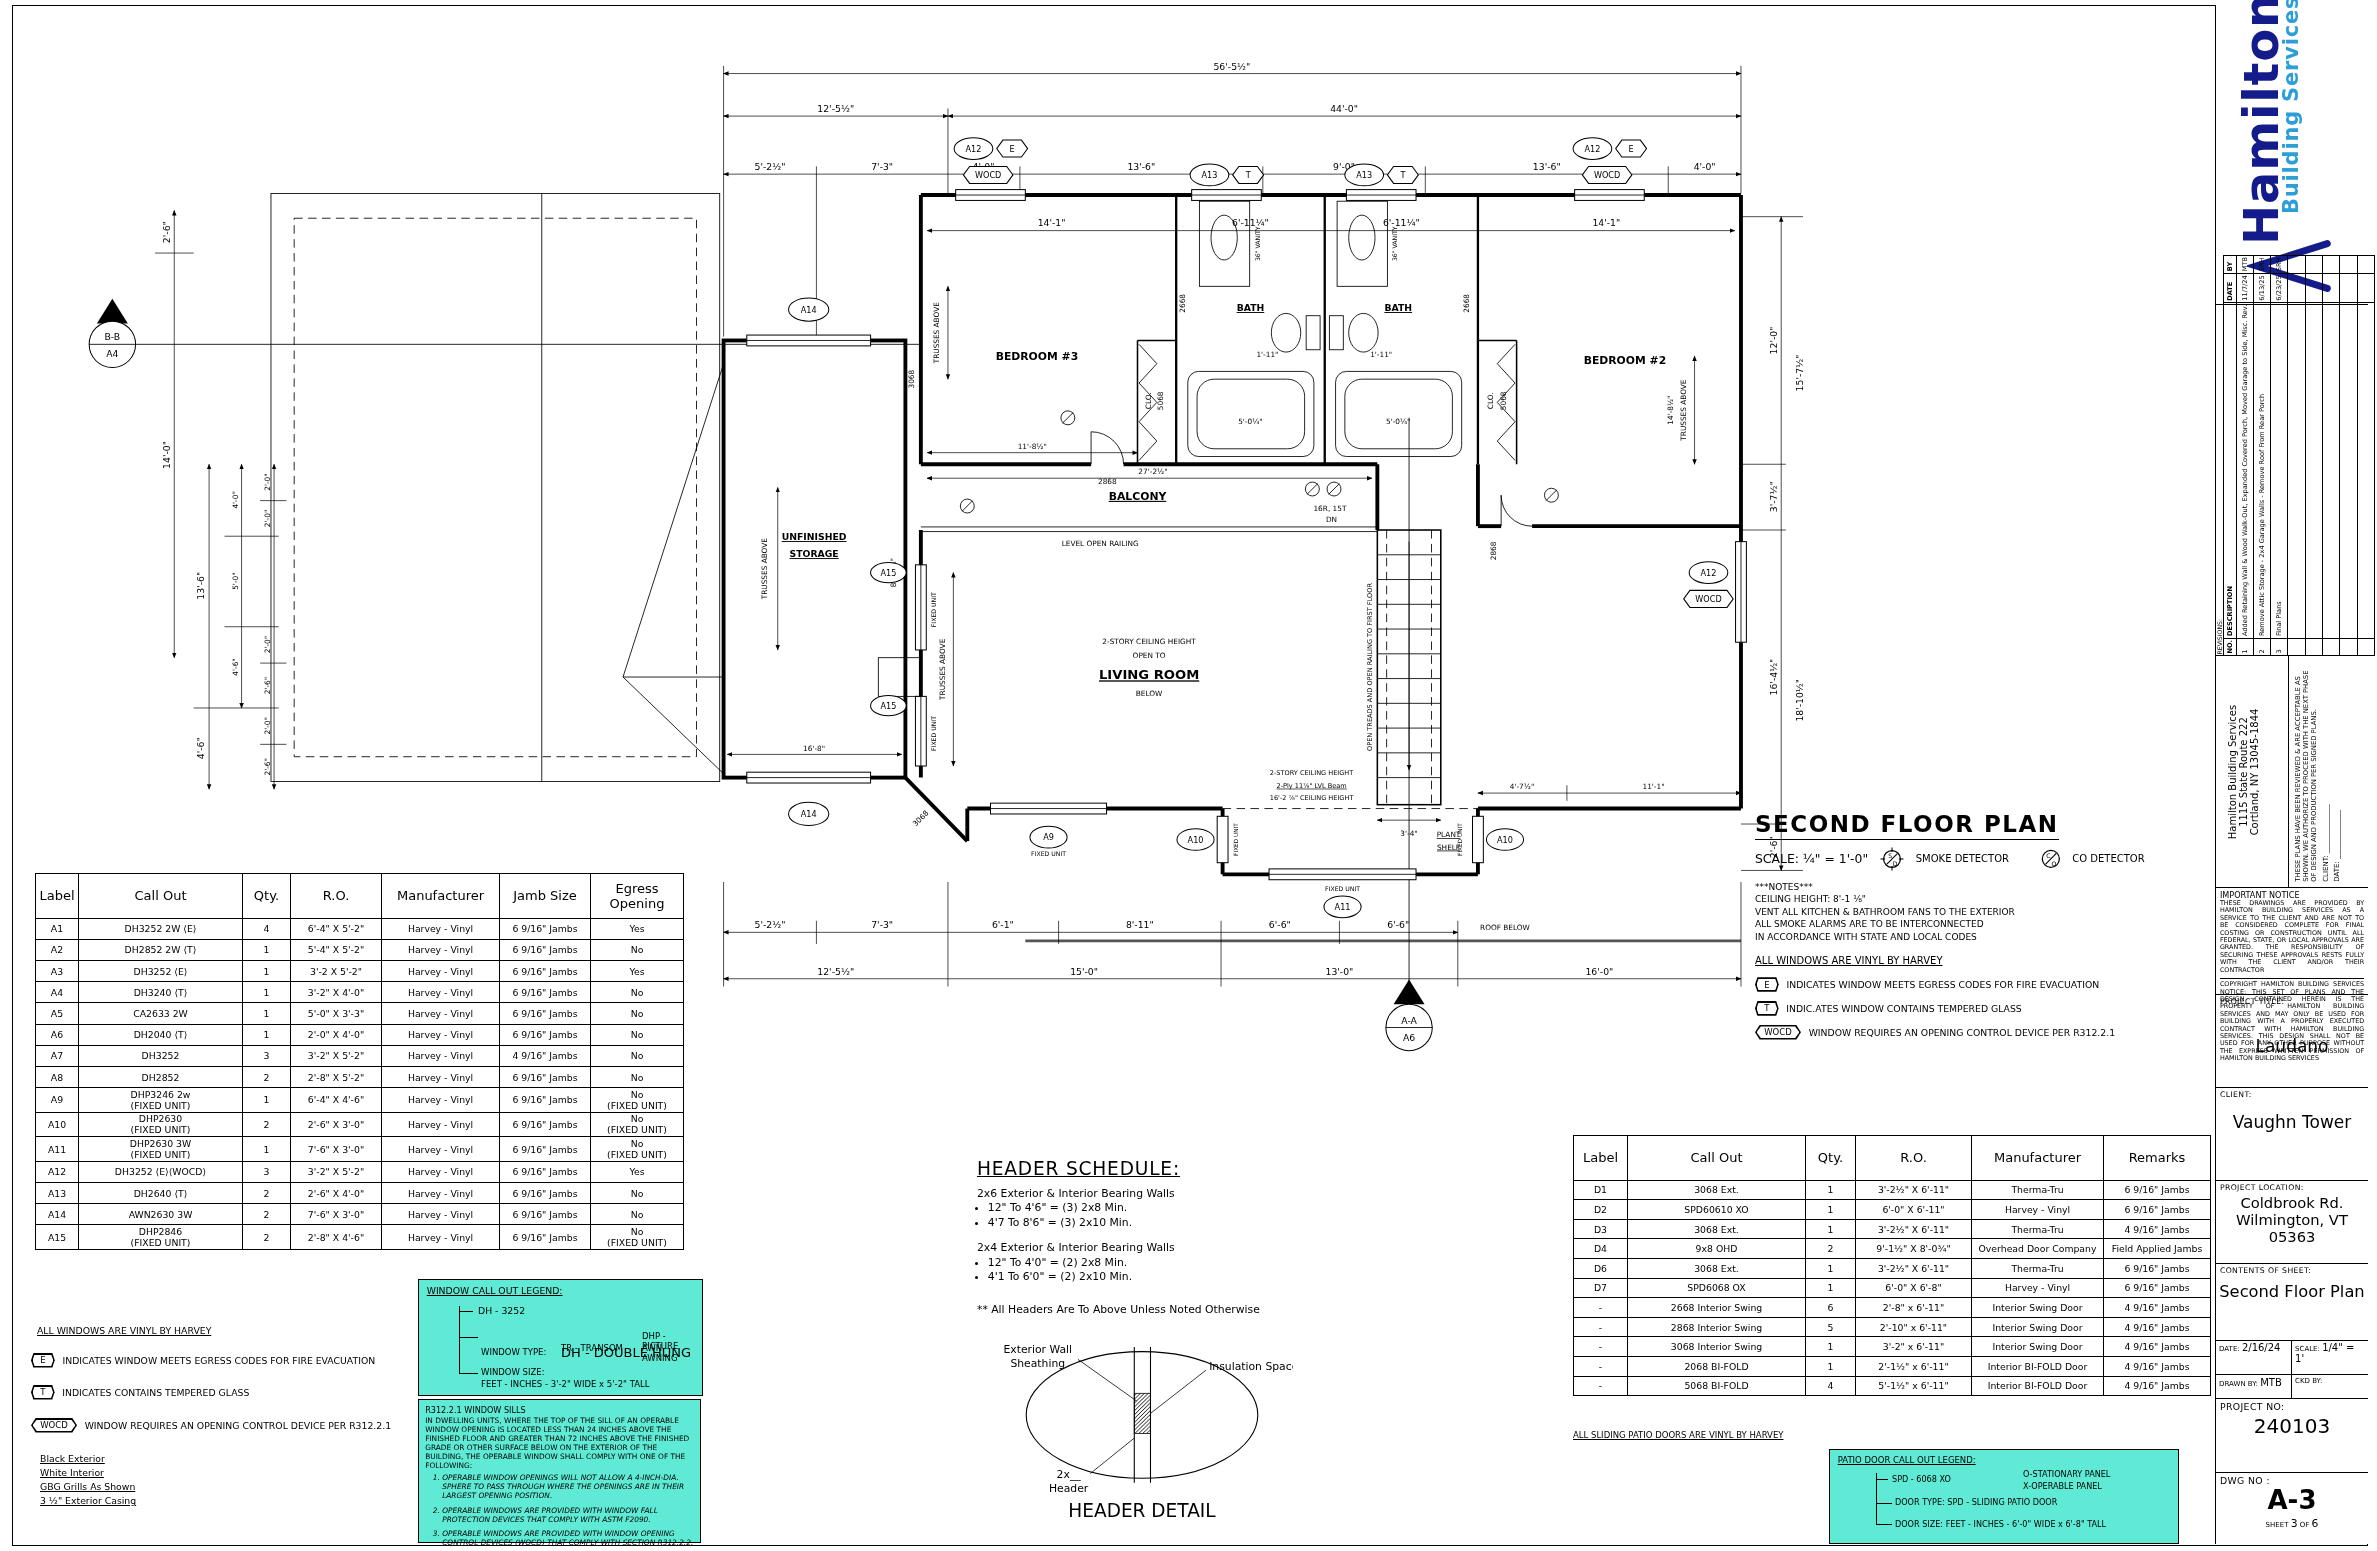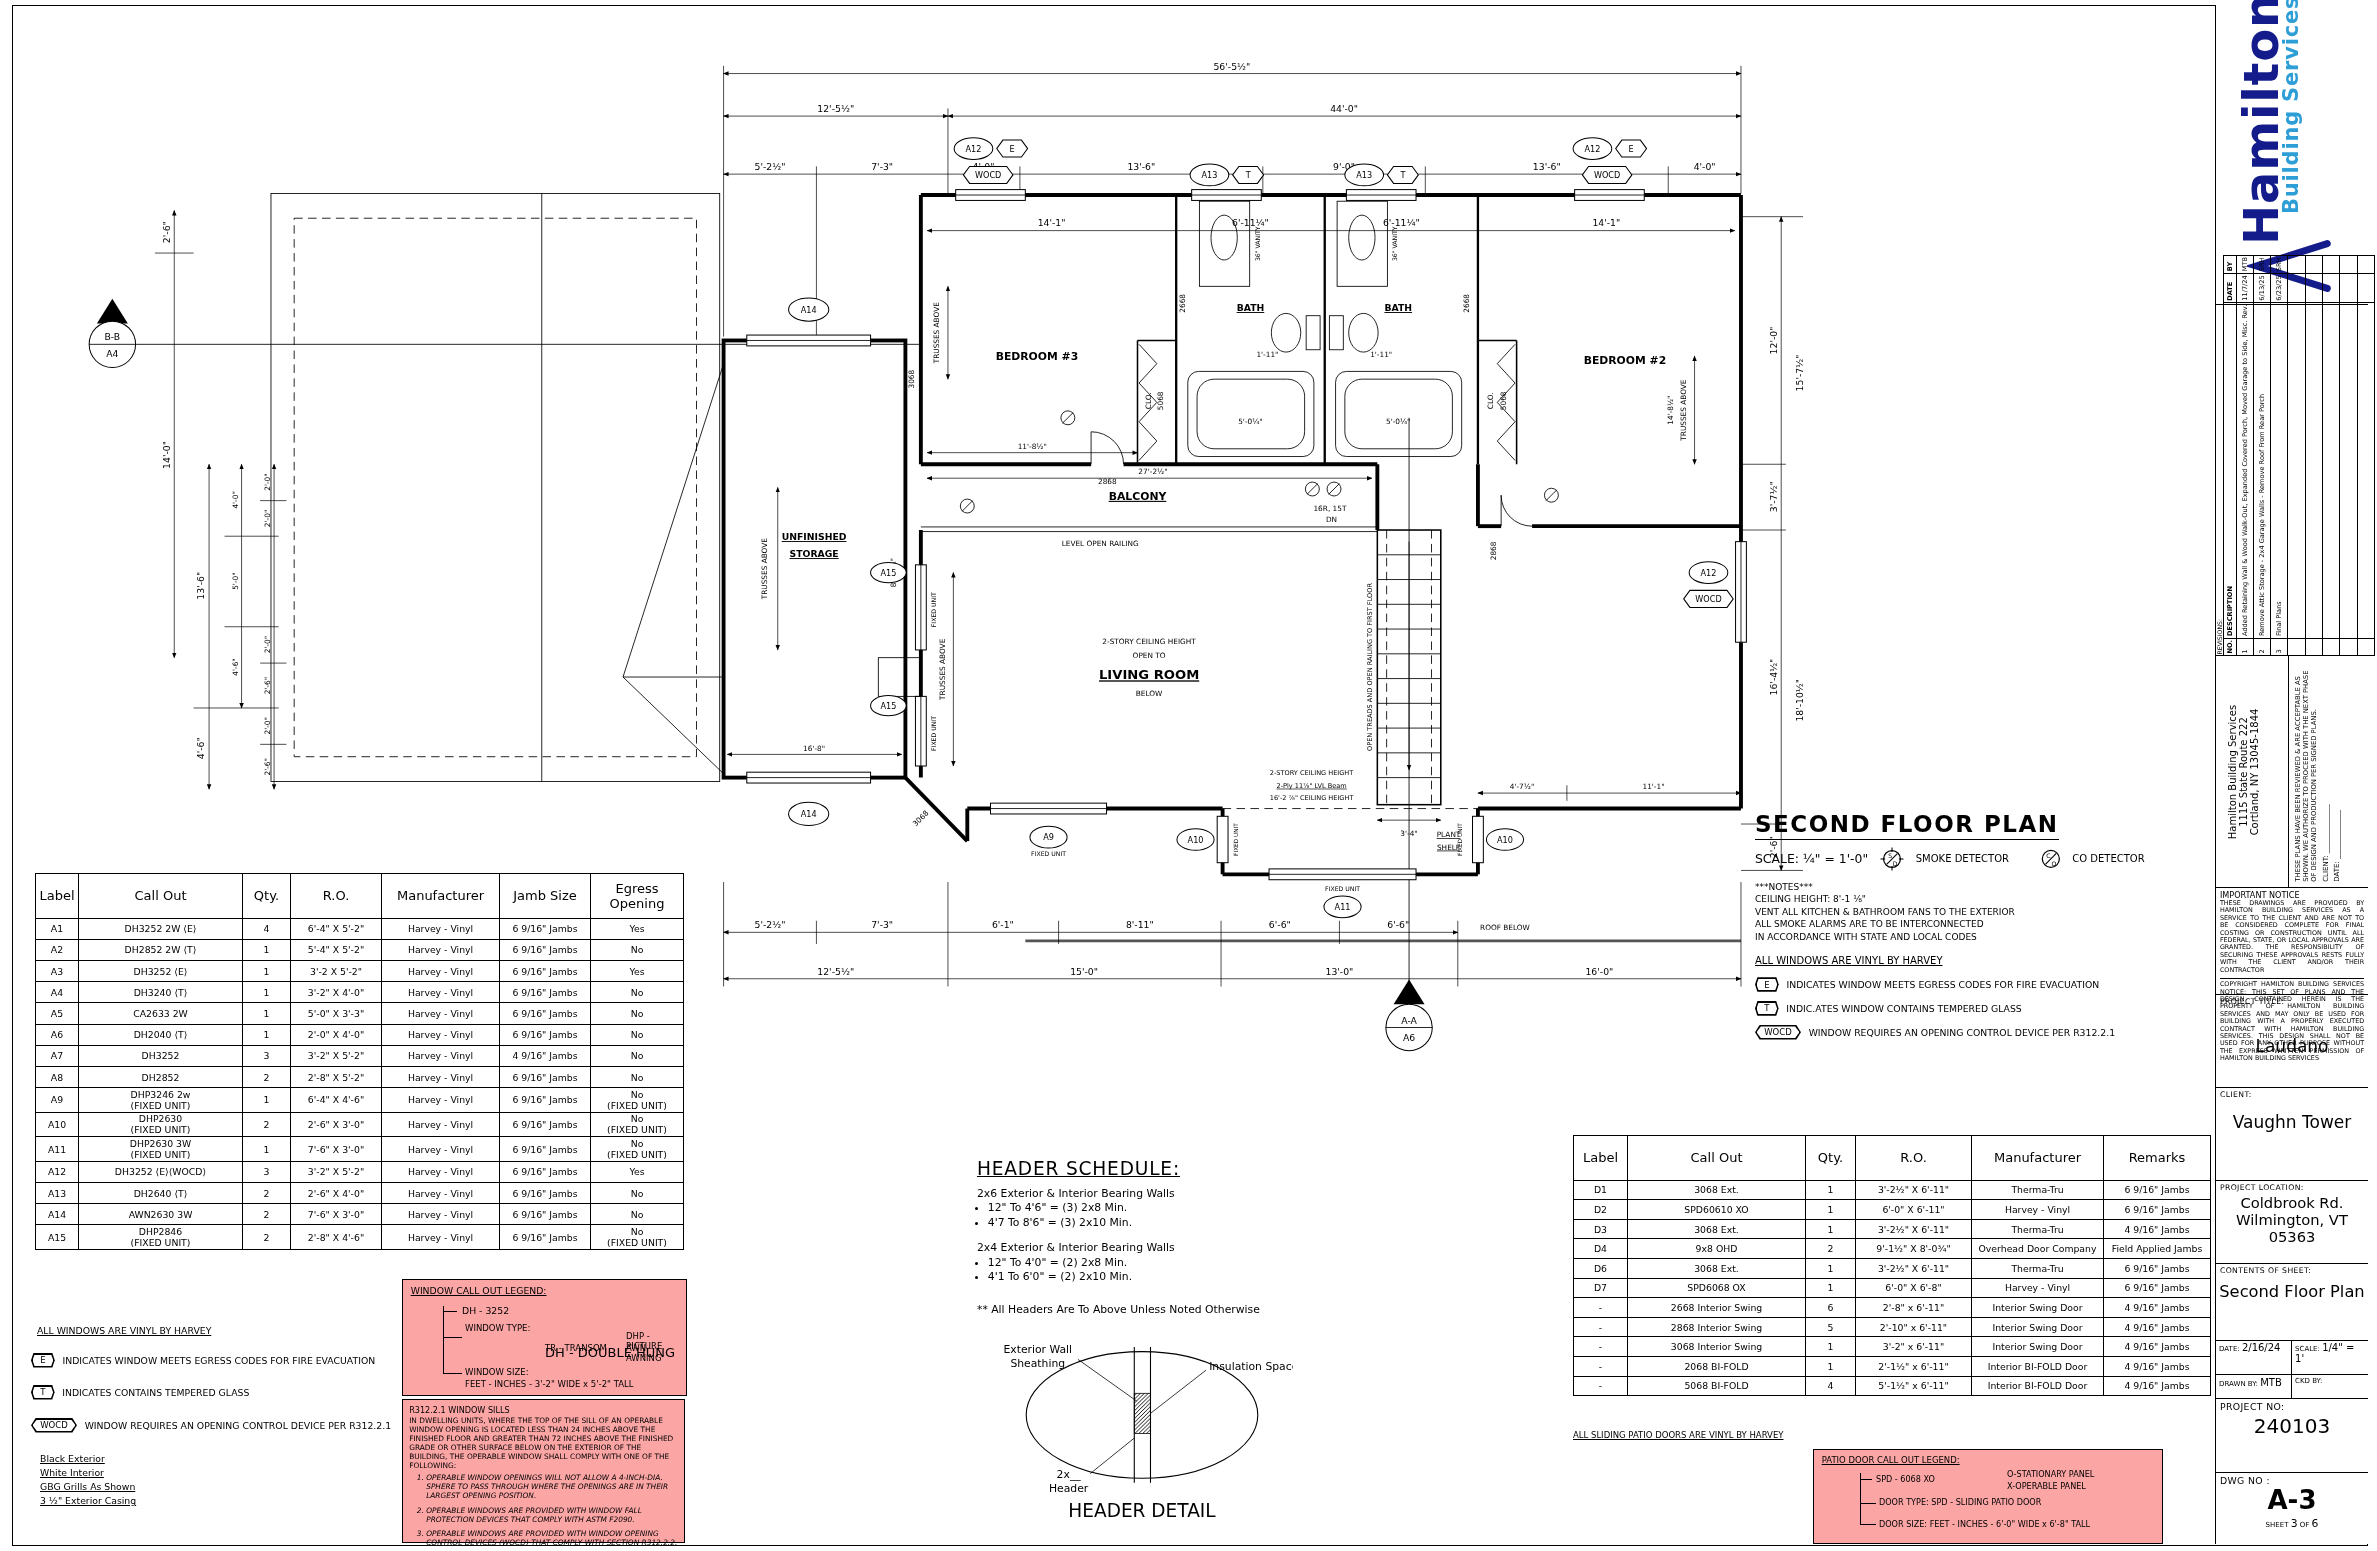--- a/index.html
+++ b/index.html
@@ -12,21 +12,21 @@
   table.sched .ttl{font-size:17px;font-weight:normal;border:1.5px solid #000;height:23px;}
   table.sched thead th{font-size:13px;font-weight:normal;height:42px;}
   .win-sched td{height:18.6px;}
   .door-sched td{height:17px;}
   
   .hex{display:inline-block;background:#000;clip-path:polygon(10% 0,90% 0,100% 50%,90% 100%,10% 100%,0 50%);padding:1.5px;vertical-align:middle;}
   .hex b{display:block;background:#fff;clip-path:polygon(10% 0,90% 0,100% 50%,90% 100%,10% 100%,0 50%);padding:0.8px 7.7px;font-weight:normal;font-size:8.5px;line-height:10px;}
   .note-line{position:absolute;font-size:9.3px;}
   .u{text-decoration:underline;}
   .specs div{text-decoration:underline;font-size:9.3px;line-height:14px;}
-  .box{position:absolute;border:1.5px solid #000;background:#fca5a5;}
+  .box{position:absolute;border:1.5px solid #000;background:#5eead4;margin-left:16px;}
   ol.rl{margin:3.1px 0 0 17px;padding:0;font-style:italic;}
   ol.rl li{font-size:7.4px;margin-bottom:5.4px;text-align:left;}
   
   .hs-title{font-size:18.6px;text-decoration:underline;letter-spacing:0.8px;}
   .hs-sec{font-size:10.8px;margin-top:7.7px;}
   .hs-ul{margin:1.5px 0 0 10.8px;padding:0;list-style:disc;}
   .hs-ul li{font-size:10.8px;margin-top:1.5px;}
   .hs-note{font-size:10.8px;margin-top:20px;}
   
   .pt-title{font-size:23px;font-weight:bold;letter-spacing:1.5px;border-bottom:1.5px solid #000;display:inline-block;padding-bottom:1.5px;}
@@ -703,21 +703,21 @@
     <div>3 ½" Exterior Casing</div>
   </div>
 
   <div class="box" style="left:402px;top:1279px;width:283px;height:115px;">
     <div class="abs u" style="left:7.7px;top:4.6px;font-size:9.3px;">WINDOW CALL OUT LEGEND:</div>
     <div class="abs" style="left:40px;top:26px;width:10.8px;height:67px;border-left:1px solid #000;"></div>
     <div class="abs" style="left:40px;top:31px;width:14px;border-top:1px solid #000;"></div>
     <div class="abs" style="left:40px;top:57px;width:18.6px;border-top:1px solid #000;"></div>
     <div class="abs" style="left:40px;top:93px;width:18.6px;border-top:1px solid #000;"></div>
     <div class="abs" style="left:59px;top:25px;font-size:9.3px;">DH - 3252</div>
-    <div class="abs" style="left:62px;top:43px;font-size:8.5px;">WINDOW TYPE:</div>
+    <div class="abs" style="left:62px;top:67px;font-size:8.5px;">WINDOW TYPE:</div>
     <div class="abs" style="left:142px;top:65px;font-size:13px;">DH - DOUBLE HUNG</div>
     <div class="abs" style="left:223px;top:51px;font-size:8.5px;">DHP - PICTURE</div>
     <div class="abs" style="left:142px;top:63px;font-size:8.5px;">TR - TRANSOM</div>
     <div class="abs" style="left:223px;top:63px;font-size:8.5px;">AWN - AWNING</div>
     <div class="abs" style="left:62px;top:87px;font-size:8.5px;">WINDOW SIZE:</div>
     <div class="abs" style="left:62px;top:99px;font-size:8.5px;">FEET - INCHES - 3'-2" WIDE x 5'-2" TALL</div>
   </div>
 
   <div class="box" style="left:402px;top:1399px;width:283px;height:144px;padding:4.6px 6.2px;box-sizing:border-box;">
     <div style="font-size:8.1px;">R312.2.1  WINDOW SILLS</div>

